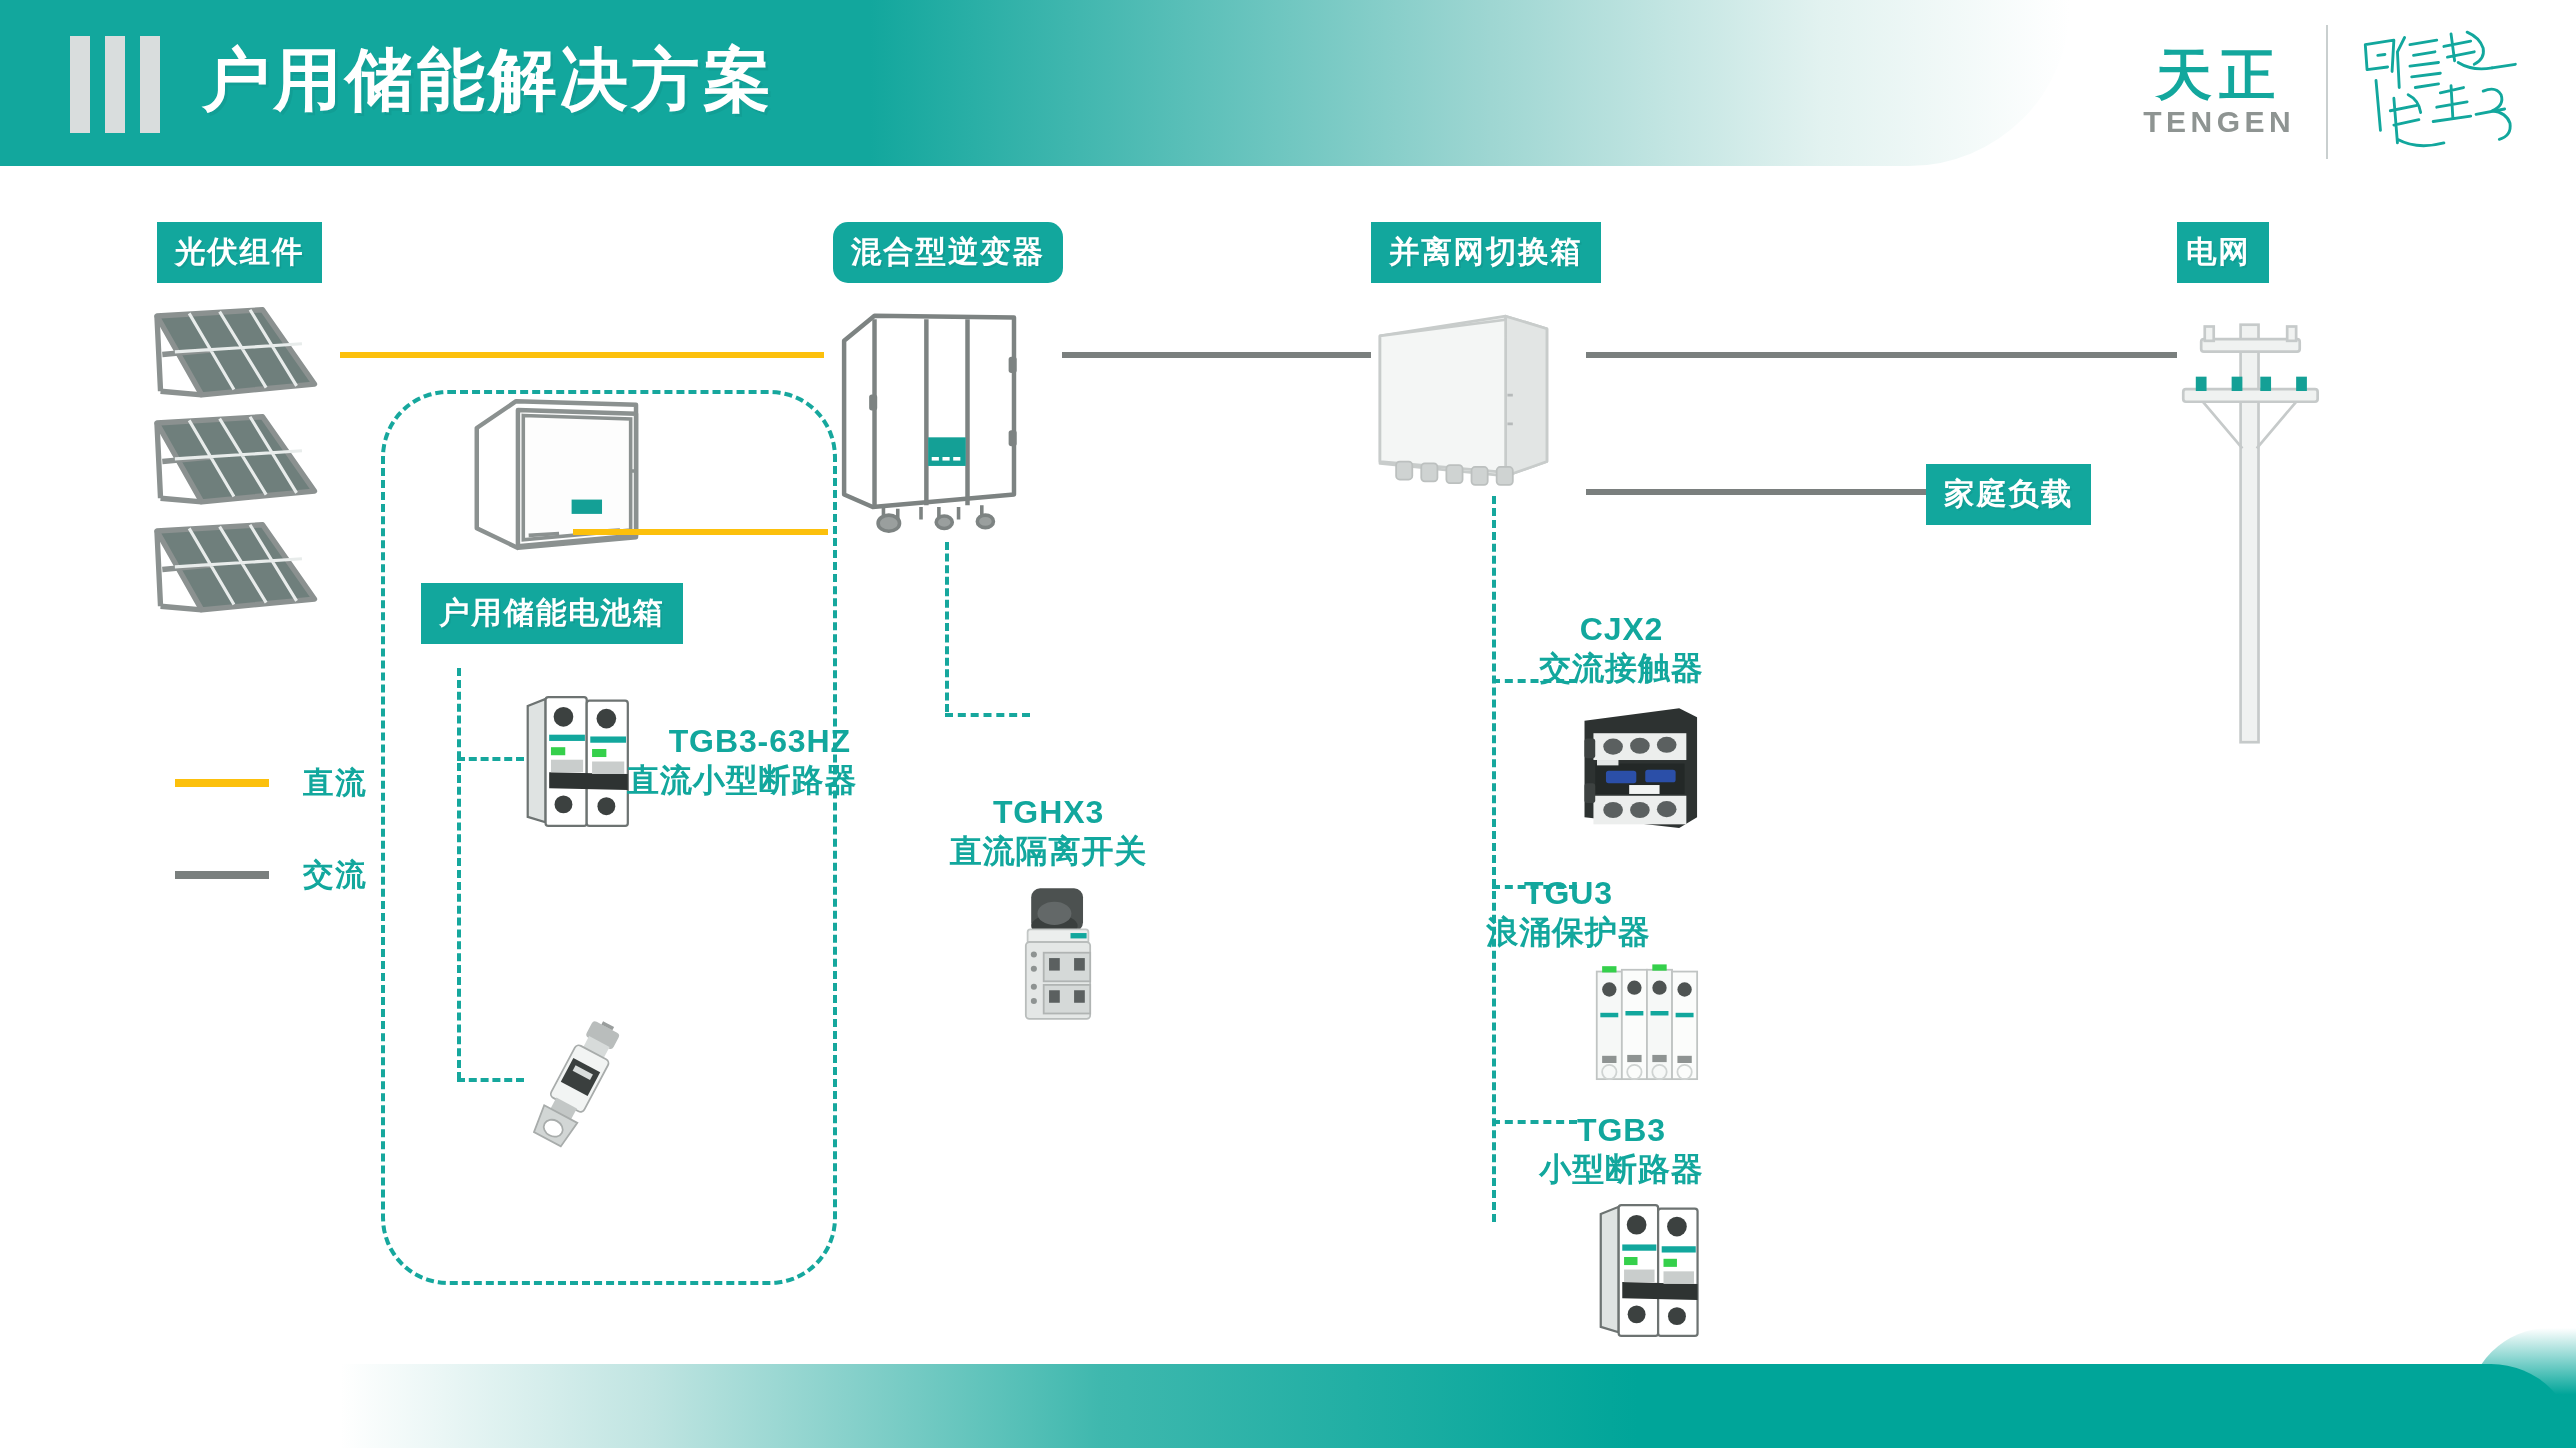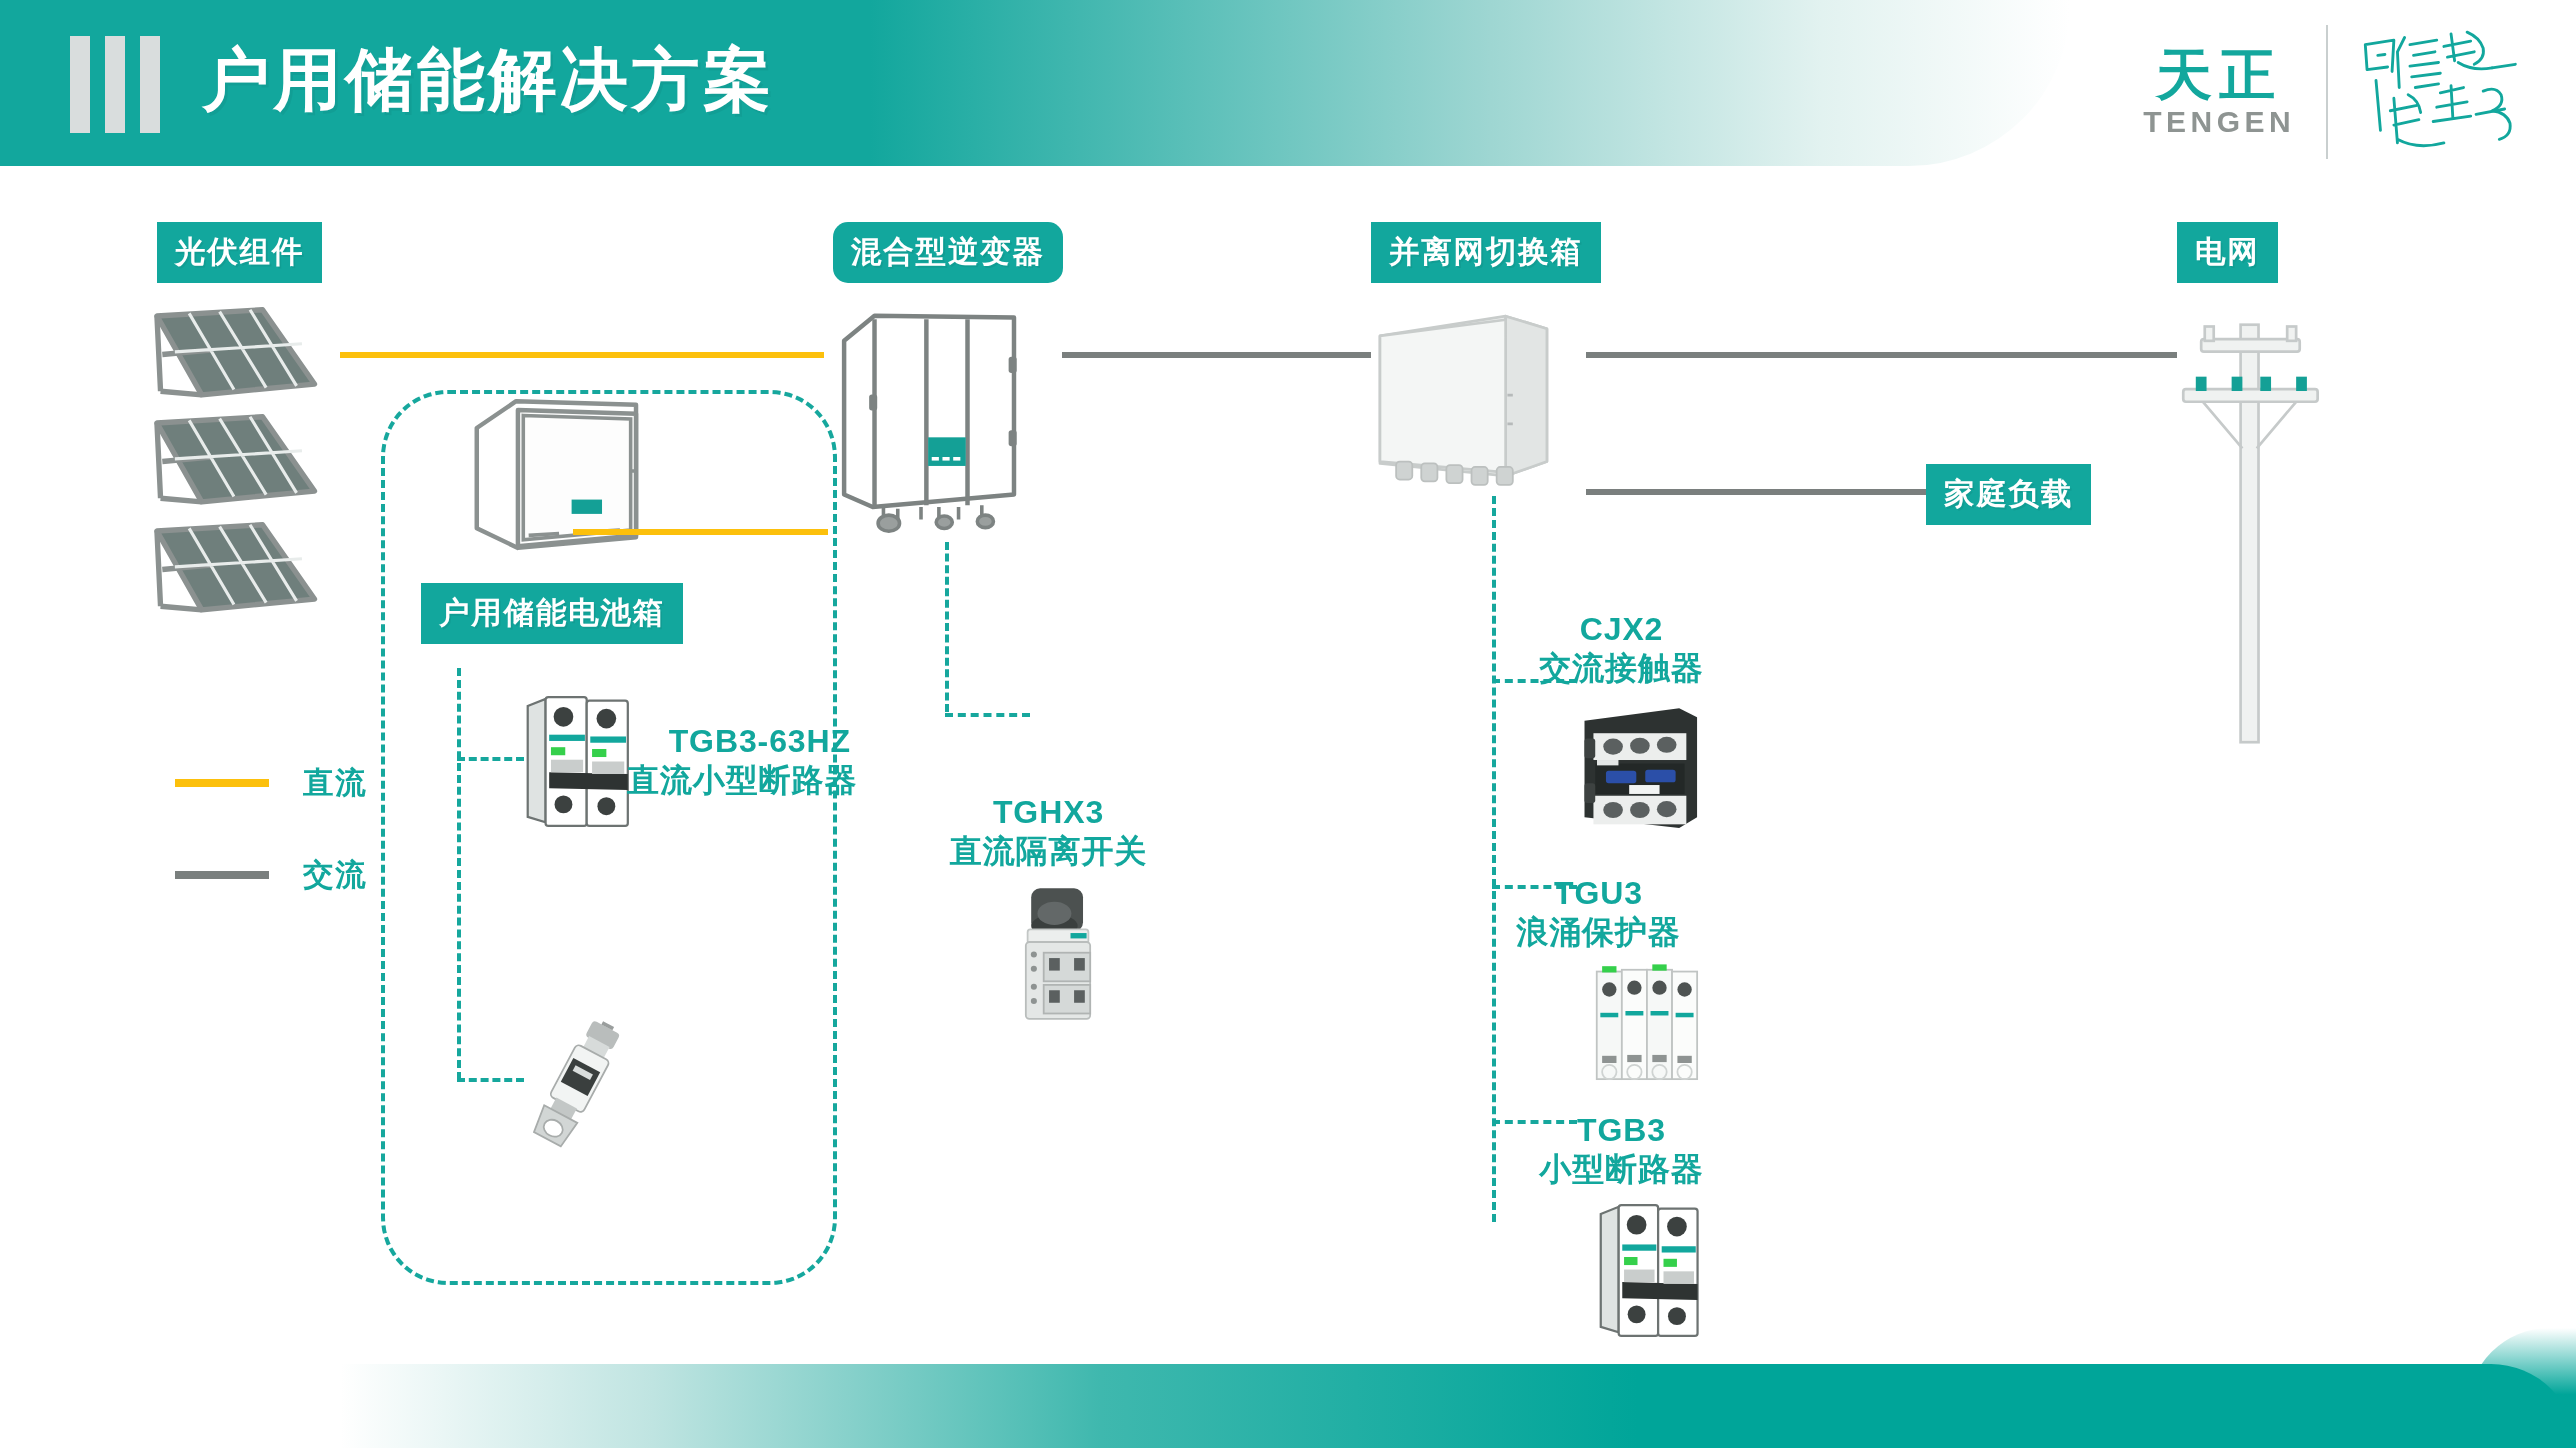--- a/index.html
+++ b/index.html
@@ -311,21 +311,21 @@
       <rect x="82" y="79" width="34" height="14" rx="3" fill="#2b4fa8"></rect>
       <rect x="64" y="96" width="34" height="10" fill="#f2f4f3"></rect>
       <g fill="#3d4241">
         <rect x="14" y="44" width="12" height="22" rx="3"></rect>
         <rect x="14" y="94" width="12" height="22" rx="3"></rect>
       </g>
       <rect x="28" y="68" width="24" height="6" fill="#e3e6e5"></rect>
     </g>
   </svg>
 
-  <div class="comp comp-txt ctr" style="left:1464px;top:708px;width:269px;">
+  <div class="comp comp-txt ctr" style="left:1434px;top:708px;width:269px;">
     <div>TGU3</div>
     <div>浪涌保护器</div>
   </div>
   <svg class="comp" style="left:1586px;top:793px;width:121px;height:130px;" viewBox="0 0 135 145">
     <g stroke="#c0c4c3" stroke-width="2">
       <rect x="12" y="14" width="28" height="120" fill="#f6f8f7"></rect>
       <rect x="40" y="12" width="28" height="122" fill="#fbfcfb"></rect>
       <rect x="68" y="12" width="28" height="122" fill="#f6f8f7"></rect>
       <rect x="96" y="14" width="28" height="120" fill="#fbfcfb"></rect>
     </g>
@@ -377,21 +377,21 @@
     </g>
     <rect x="36" y="54" width="38" height="7" fill="#12a79d"></rect>
     <rect x="80" y="56" width="38" height="7" fill="#12a79d"></rect>
     <rect x="38" y="68" width="15" height="9" fill="#35d04b"></rect>
     <rect x="82" y="70" width="15" height="9" fill="#35d04b"></rect>
     <path d="M36 96 L120 98 L120 116 L36 114 Z" fill="#2e3332"></path>
     <rect x="38" y="82" width="34" height="14" fill="#c9cdcc"></rect>
     <rect x="82" y="84" width="34" height="14" fill="#c9cdcc"></rect>
   </svg>
 
-  <div class="tag" style="left:2177px;top:56px;">电网</div>
+  <div class="tag" style="left:2177px;top:56px;padding-left:9px;">电网</div>
 
   <svg style="position:absolute;left:2167px;top:139px;width:166px;height:439px;" viewBox="0 0 185 490">
     <g stroke="#c6caca" stroke-width="3" fill="#f0f2f1">
       <rect x="82" y="22" width="20" height="466"></rect>
       <rect x="38" y="38" width="110" height="14" rx="3"></rect>
       <rect x="18" y="94" width="150" height="14" rx="3"></rect>
       <path d="M40 108 L84 160 M144 108 L100 160" fill="none"></path>
     </g>
     <g fill="#f0f2f1" stroke="#c6caca" stroke-width="3">
       <rect x="42" y="24" width="10" height="16"></rect>

